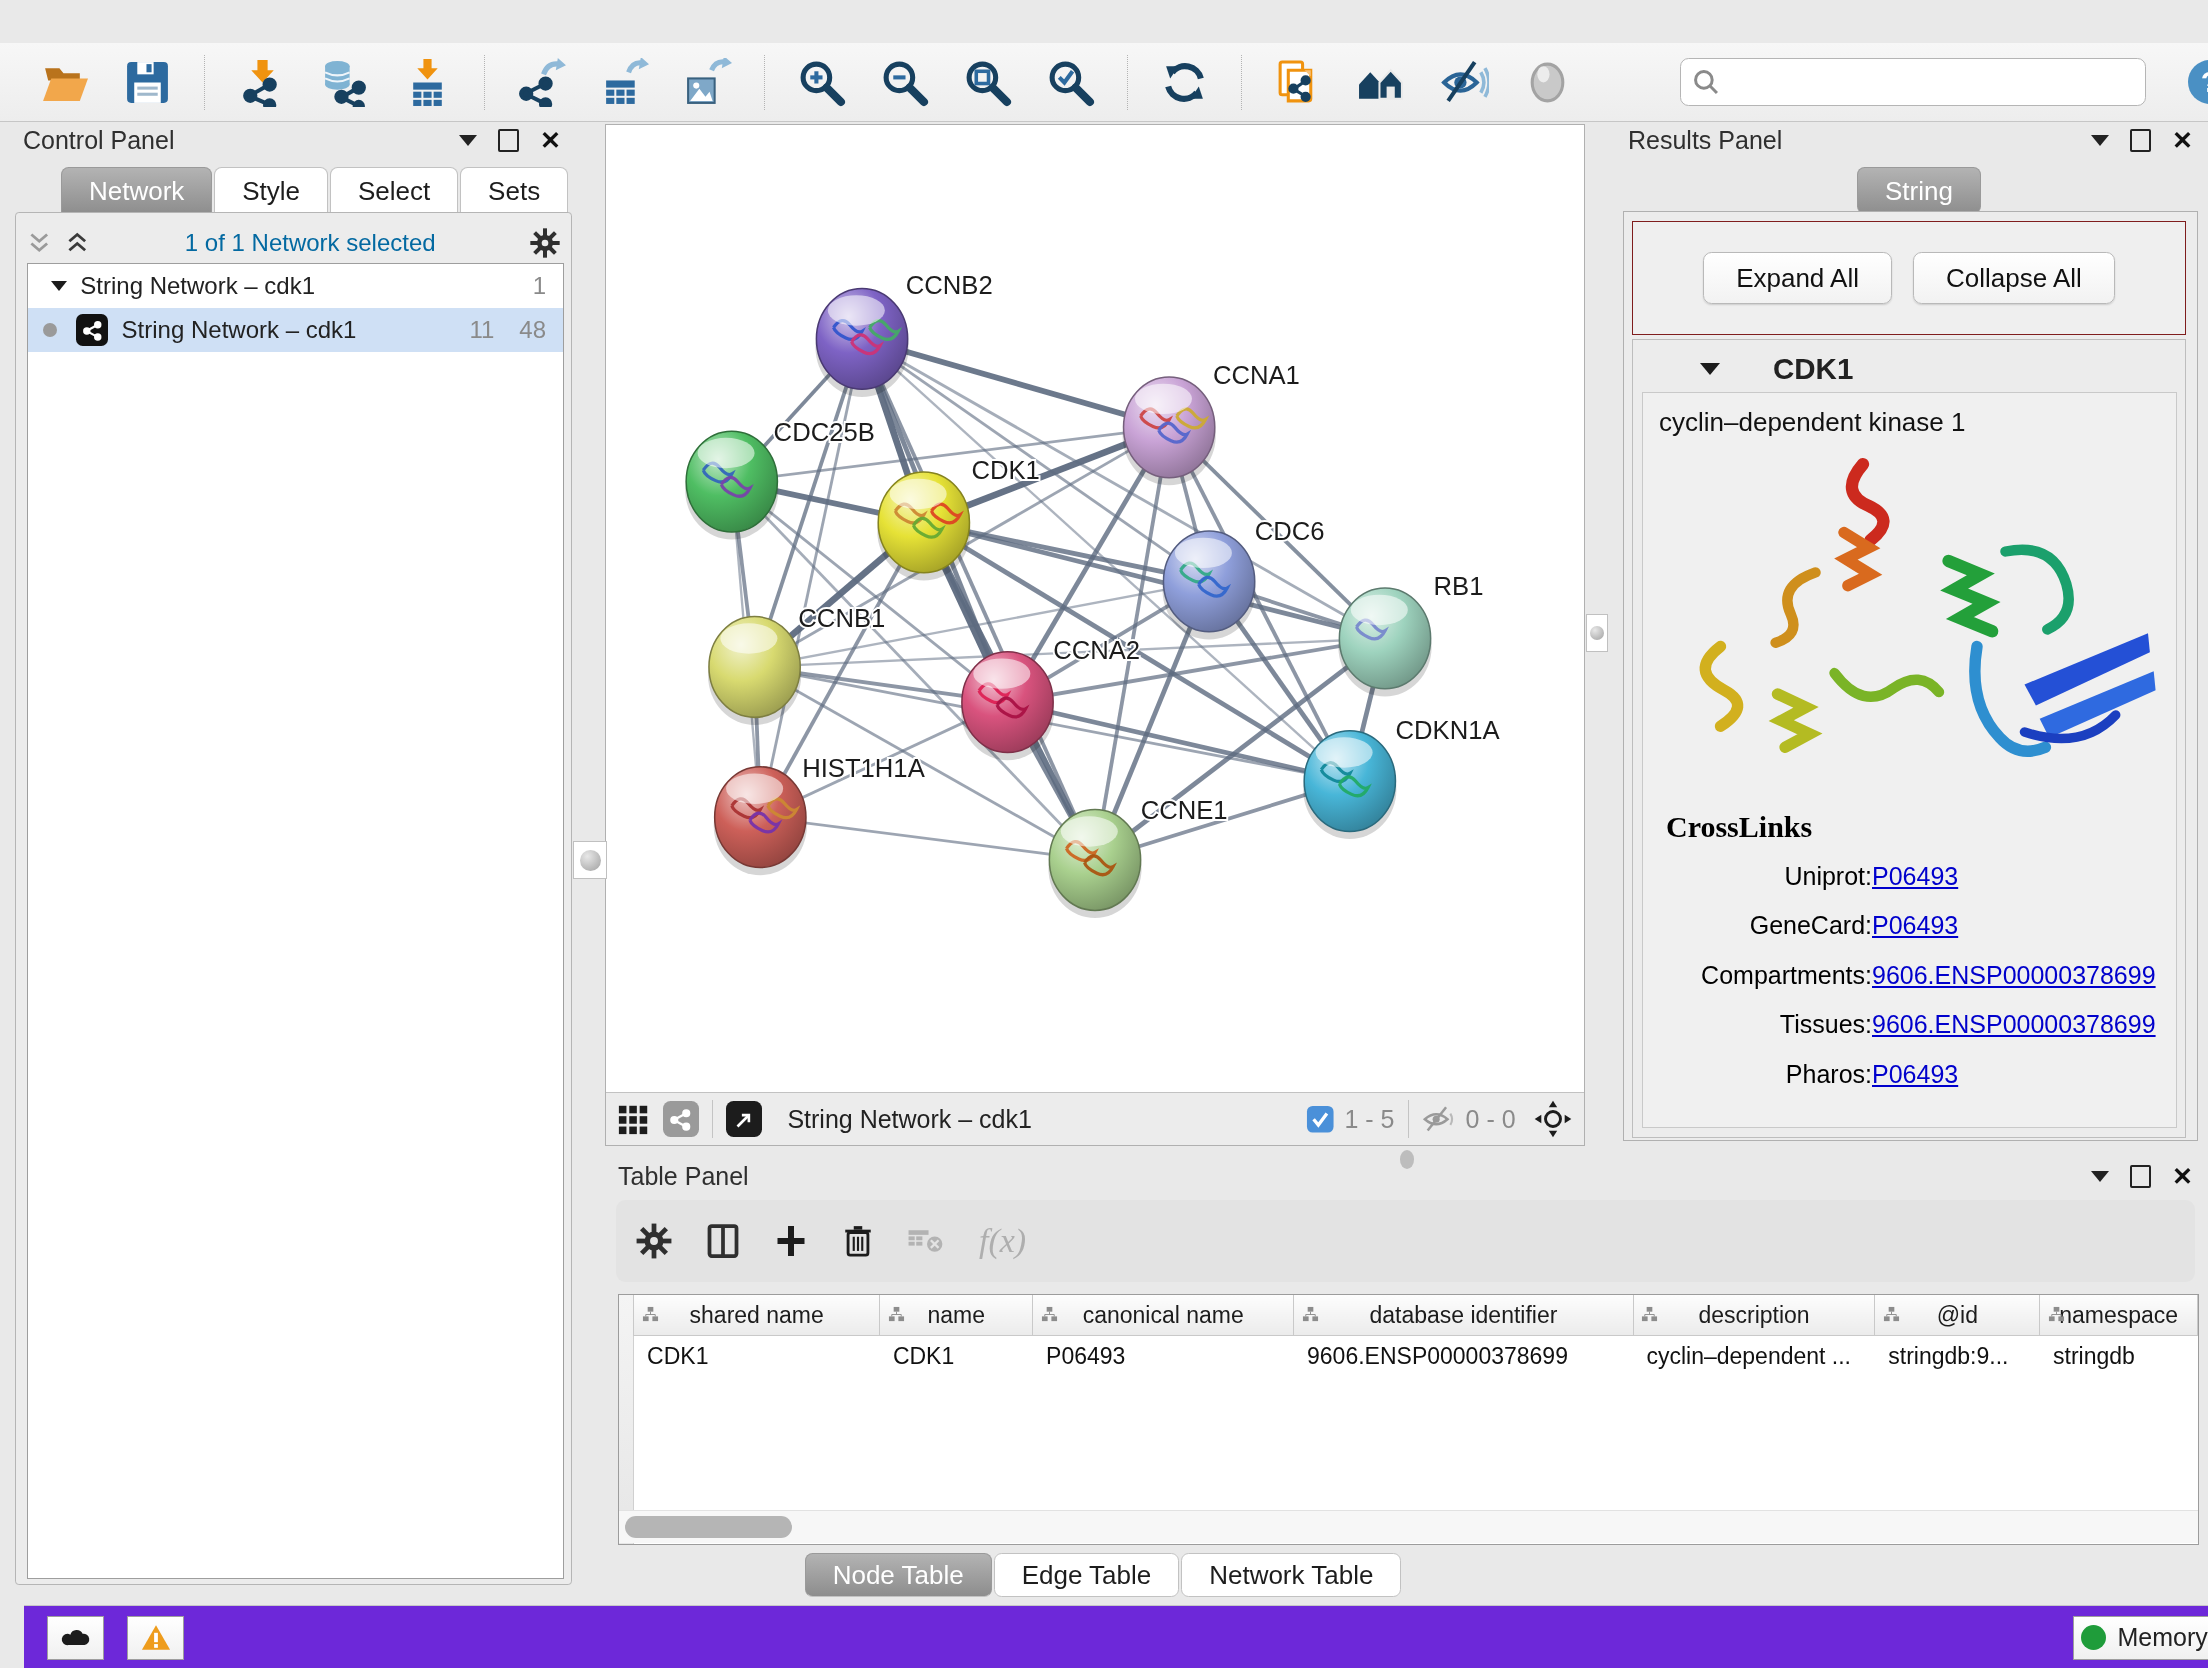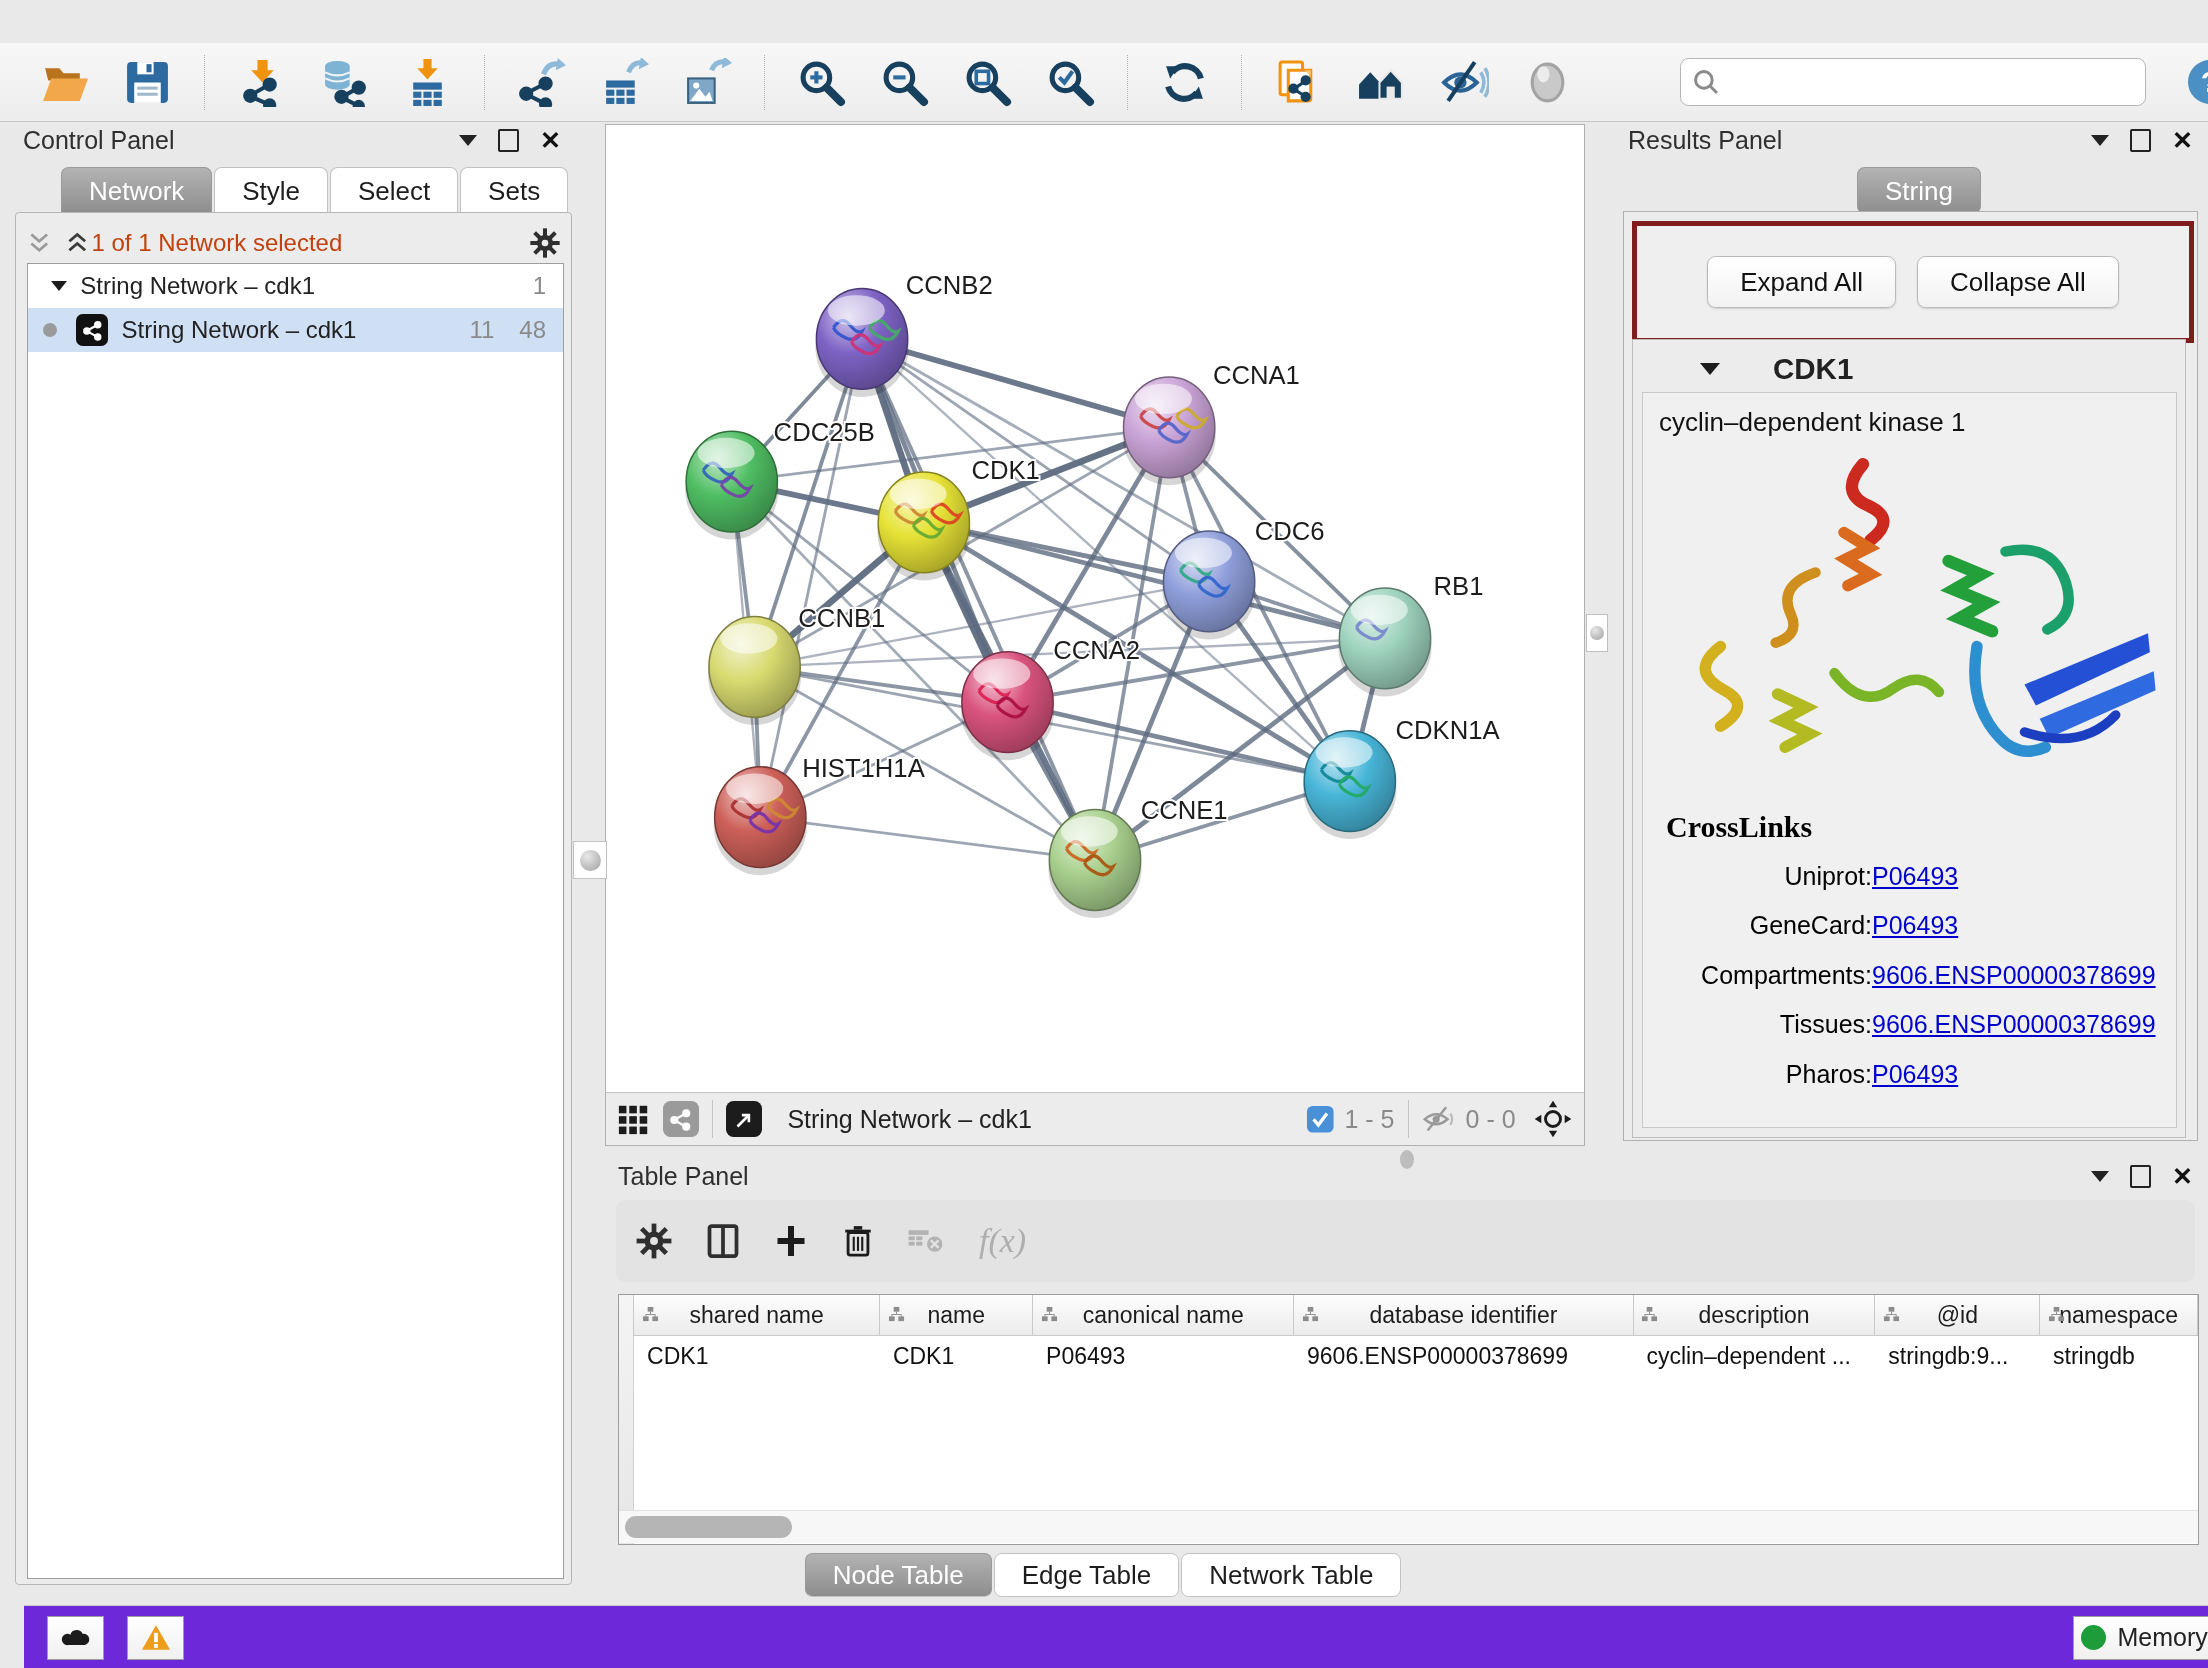--- a/index.html
+++ b/index.html
@@ -31,40 +31,40 @@
   .tab{height:46px;padding:0 27px;display:flex;align-items:center;justify-content:center;
        font-size:26px;background:#fff;border:1px solid #c2c2c2;border-bottom:none;
        border-radius:7.6px 7.6px 0 0;margin-right:1.9px;color:#1d1d1d;}
   .tab.sel{background:linear-gradient(#b3b3b3,#8d8d8d);color:#fff;border-color:#9a9a9a;}
   
   #cp-head{left:23px;top:126px;width:538px;}
   #cp-tabs{position:absolute;left:61px;top:167px;}
   #cp-box{position:absolute;left:15px;top:212px;width:555px;height:1371px;background:#ececec;
           border:1px solid #b5b5b5;border-radius:3.8px;}
   #cp-row{position:absolute;left:25px;top:226px;width:536px;height:34px;display:flex;align-items:center;}
-  #cp-row .status{flex:1;font-size:24px;color:#c2410c;}
+  #cp-row .status{flex:1;text-align:center;font-size:24px;color:#0369a1;}
   #cp-tree{position:absolute;left:27px;top:263px;width:535px;height:1314px;background:#fff;border:1px solid #9e9e9e;}
   .treerow{height:44px;display:flex;align-items:center;font-size:24px;}
   .treerow .cnt{color:#8a8a8a;}
   .row-sel{background:#cfe0f5;}
   .dot{width:14.3px;height:14.3px;border-radius:50%;background:#9a9a9a;}
   .badge{width:32px;height:32px;border-radius:6.7px;background:#111;display:flex;align-items:center;justify-content:center;}
   
   #canvas{position:absolute;left:605px;top:124px;width:980px;height:1022px;background:#fff;border:1px solid #b0b0b0;box-sizing:border-box;}
   #netsvg{position:absolute;left:0;top:0;}
   #cbar{position:absolute;left:0;bottom:0;width:100%;height:53px;background:#ececec;border-top:1px solid #c2c2c2;
         display:flex;align-items:center;padding:0 11.4px;box-sizing:border-box;}
   #cbar .name{font-size:25px;color:#222;margin-left:25px;}
   #cbar .cnts{font-size:25px;color:#8a8a8a;margin-left:9.5px;}
   .csep{width:0;height:38px;border-left:1px solid #c4c4c4;margin:0 13.3px;}
   
   #rp-head{left:1628px;top:126px;width:565px;}
   #rp-tab{position:absolute;left:1857px;top:167px;}
   #rp-box{position:absolute;left:1623px;top:211px;width:573px;height:928px;background:#ececec;border:1px solid #b0b0b0;}
-  #rp-expbox{position:absolute;left:1632px;top:221px;width:552px;height:112px;background:#efefef;border:5px solid #7f1d1d;
+  #rp-expbox{position:absolute;left:1632px;top:221px;width:552px;height:112px;background:#efefef;border:1px solid #7f1d1d;
              display:flex;align-items:center;justify-content:center;gap:21px;}
   .btn{background:linear-gradient(#ffffff,#f2f2f2);border:1px solid #b9b9b9;border-radius:8.6px;
        font-size:26px;color:#111;padding:9.5px 32px;box-shadow:0 1px 1.9px rgba(0,0,0,.15);}
   #rp-sec{position:absolute;left:1632px;top:339px;width:552px;height:797px;background:#ececec;border:1px solid #bdbdbd;}
   #rp-sechead{position:absolute;left:1632px;top:348px;width:552px;height:42px;display:flex;align-items:center;}
   #rp-sechead .nm{font-size:29.5px;font-weight:bold;margin-left:53px;}
   #rp-inner{position:absolute;left:1642px;top:392px;width:533px;height:734px;background:#f0f0f0;border:1px solid #c9c9c9;}
   #rp-desc{position:absolute;left:1659px;top:407px;font-size:26px;color:#111;}
   #protein{position:absolute;left:1663px;top:447px;}
   #xl-title{position:absolute;left:1666px;top:810px;font-family:"Liberation Serif",serif;font-weight:bold;font-size:30px;color:#000;}

